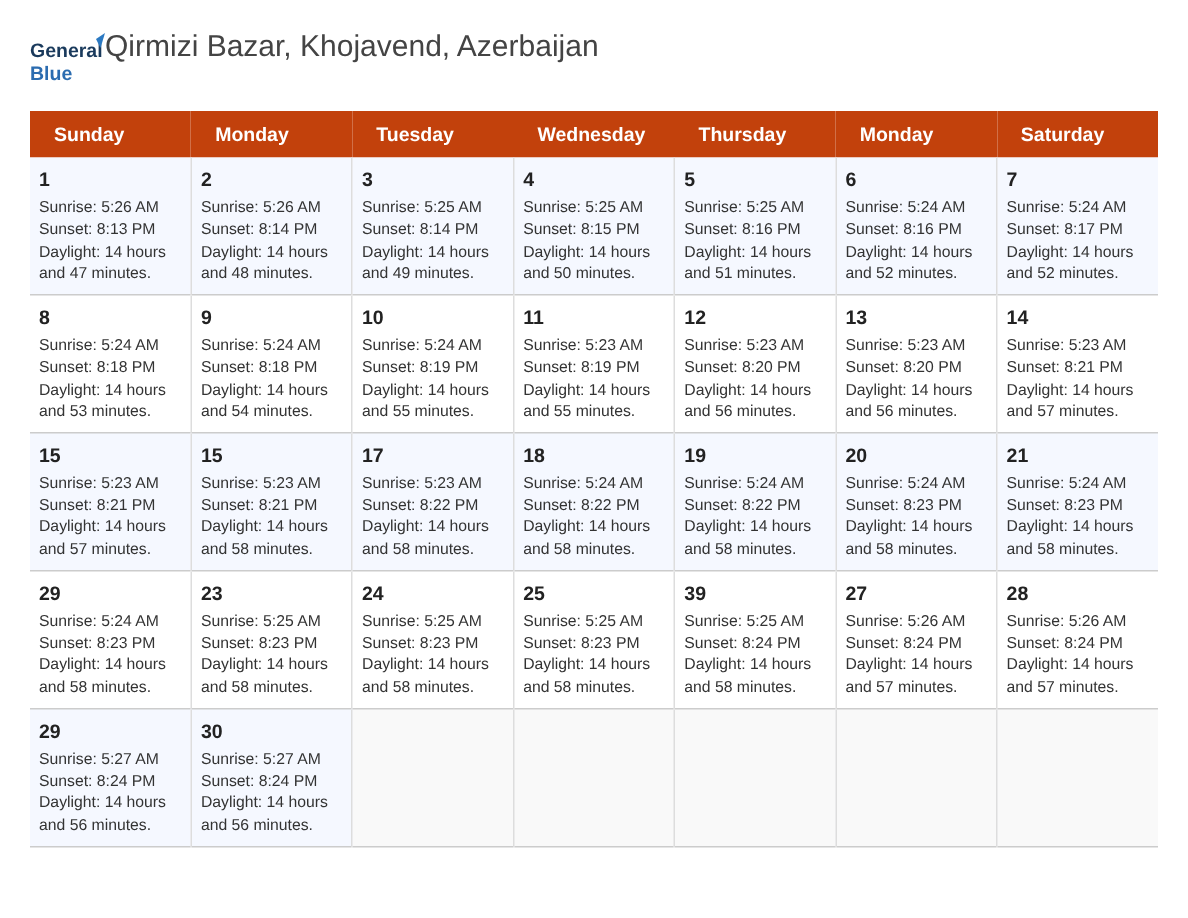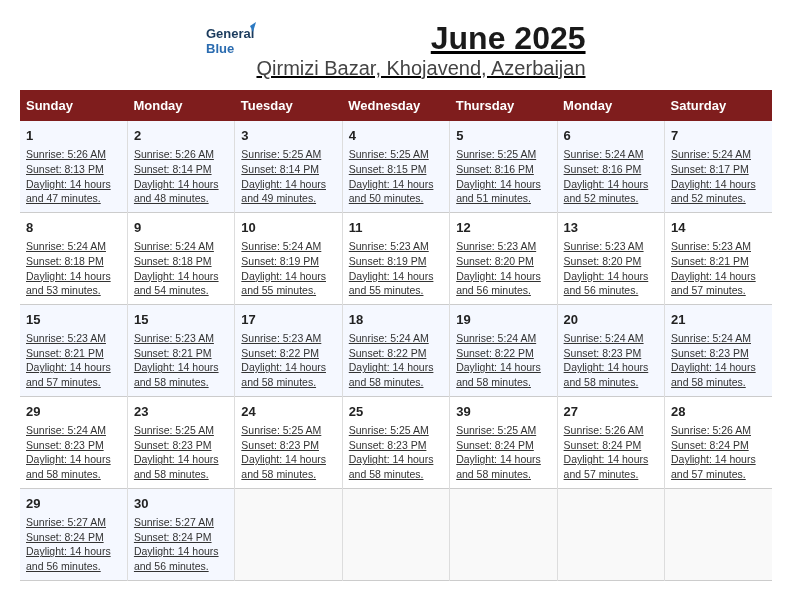--- a/index.html
+++ b/index.html
@@ -5,24 +5,23 @@
     * { box-sizing: border-box; margin: 0; padding: 0; }
     body {
       font-family: Arial, sans-serif;
       background: #fff;
       width: 792px;
       min-height: 612px;
       padding: 20px;
     }
     .header {
       display: flex;
-      justify-content: center;
+      justify-content: flex-start;
       align-items: flex-start;
       margin-bottom: 10px;
-      text-decoration: underline;
     }
     .logo {
       display: flex;
       align-items: center;
       gap: 4px;
     }
     .title-block {
       text-align: right;
     }
     .month-title {
@@ -33,23 +32,23 @@
     .location {
       font-size: 20px;
       color: #444;
     }
     table {
       width: 100%;
       border-collapse: collapse;
       font-size: 11px;
     }
     thead th {
-      background-color: #7f1d1d;
+      background-color: #c2410c;
       color: #fff;
-      padding: 8px 6px;
+      padding: 8px 16px;
       text-align: left;
       font-size: 13px;
       font-weight: bold;
     }
     tbody tr {
       border-bottom: 1px solid #ccc;
     }
     tbody td {
       vertical-align: top;
       padding: 6px 6px;
@@ -70,39 +69,37 @@
     }
     .day-num {
       font-size: 13px;
       font-weight: bold;
       display: block;
       margin-bottom: 2px;
     }
     .day-info {
       font-size: 10.5px;
       color: #333;
-      text-decoration: underline;
     }
     .empty-cell {
       background: #f9f9f9;
     }
   </style>
 </head>
 <body>
 
 <div class="header">
   <div class="logo">
   <svg width="50" height="44" viewBox="0 0 50 44">
     <text x="0" y="18" font-size="13" font-weight="bold" font-family="Arial" fill="#1a3a5c">General</text>
     <text x="0" y="33" font-size="13" font-weight="bold" font-family="Arial" fill="#2b6cb0">Blue</text>
     <polygon points="44,6 50,2 47,12" fill="#2b79c2"></polygon>
   </svg>
 </div>
   <div class="title-block">
-    <div class="month-title">June 2025</div>
     <div class="location">Qirmizi Bazar, Khojavend, Azerbaijan</div>
   </div>
 </div>
 
 <table>
   <thead>
     <tr>
     <th>Sunday</th>
         <th>Monday</th>
         <th>Tuesday</th>

